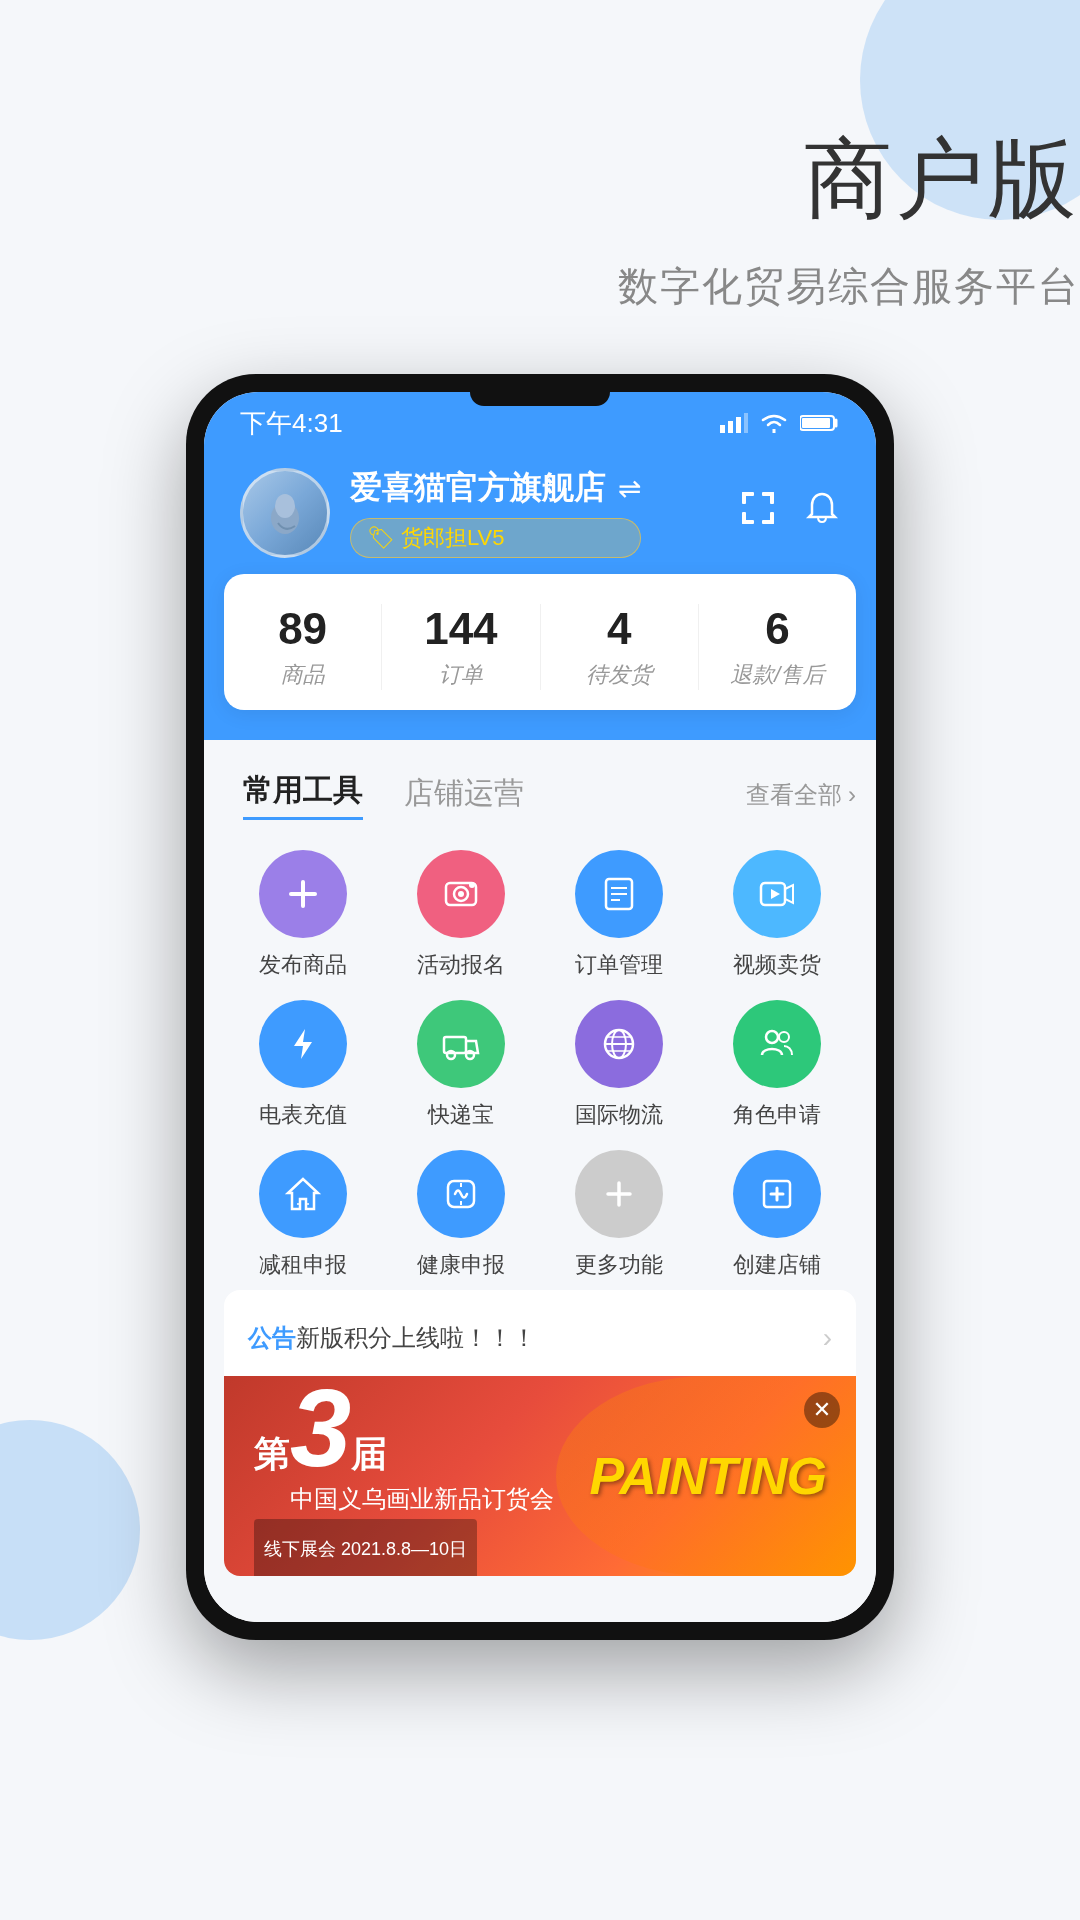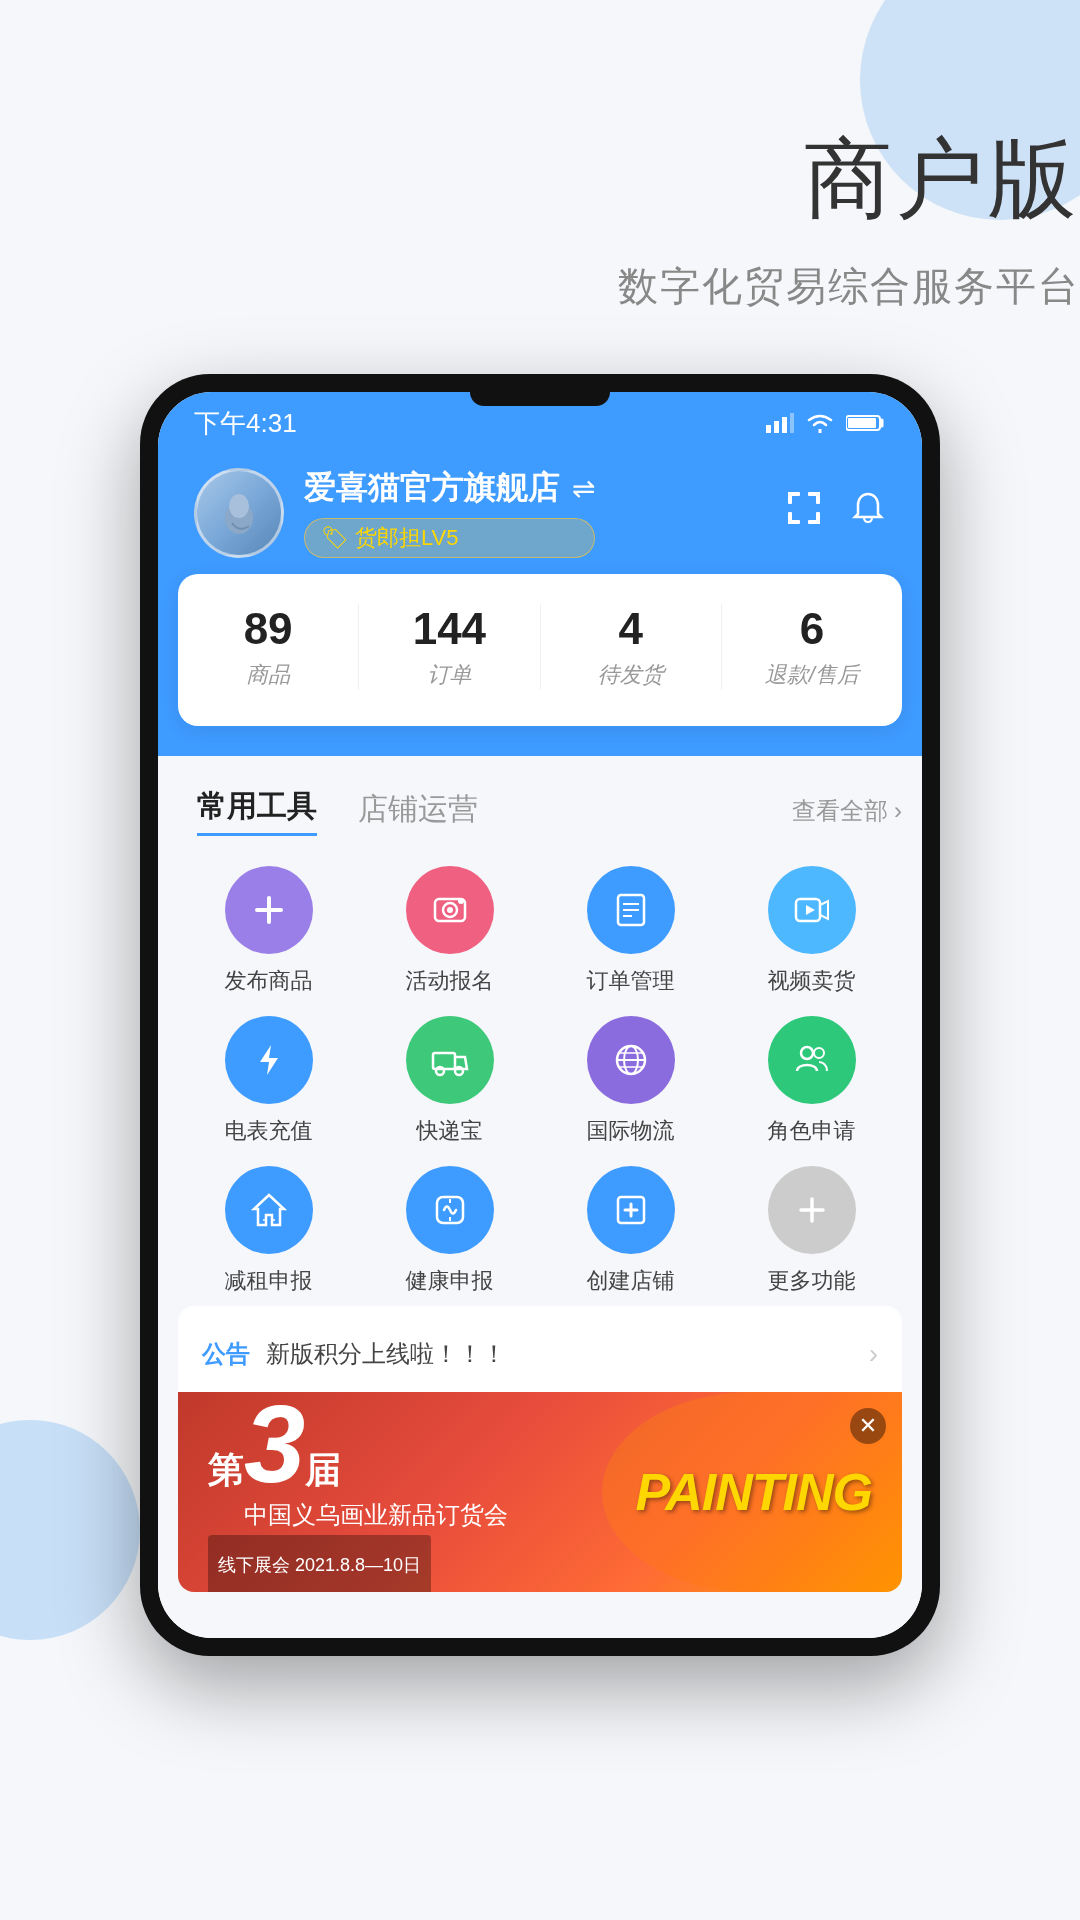--- a/index.html
+++ b/index.html
@@ -60,21 +60,21 @@
 
     
     .phone-wrapper {
       position: relative;
       z-index: 1;
       display: flex;
       justify-content: center;
       padding: 0 60px;
     }
     .phone-frame {
-      width: 800px;
+      width: 708px;
       background: #111;
       border-radius: 70px;
       padding: 18px;
       box-shadow: 0 30px 80px rgba(0,0,0,0.35);
       position: relative;
     }
     .phone-notch {
       position: absolute;
       top: 18px;
       left: 50%;
@@ -169,21 +169,21 @@
       gap: 28px;
     }
     .header-icon { color: white; font-size: 36px; }
 
     
     .stats-card {
       background: #fff;
       margin: 0 20px;
       border-radius: 20px;
       margin-top: -20px;
-      padding: 30px 0 36px;
+      padding: 30px 0 20px;
       display: flex;
       box-shadow: 0 4px 20px rgba(0,0,0,0.08);
     }
     .stat-item {
       flex: 1;
       text-align: center;
       border-right: 1px solid #f0f0f0;
     }
     .stat-item:last-child { border-right: none; }
     .stat-number {
@@ -278,21 +278,21 @@
       display: flex;
       align-items: center;
       padding: 22px 24px;
       margin: 10px 0 0;
       border-radius: 12px 12px 0 0;
     }
     .notice-tag {
       color: #3e9bff;
       font-size: 24px;
       font-weight: 700;
-      margin-right: 16px;
+      margin-right: 0;
       white-space: nowrap;
     }
     .notice-text {
       flex: 1;
       font-size: 24px;
       color: #444;
     }
     .notice-arrow {
       color: #ccc;
       font-size: 28px;
@@ -590,38 +590,38 @@
                 <rect x="6" y="6" width="26" height="26" rx="6" stroke="white" stroke-width="2.5" fill="none"></rect>
                 <path d="M13 19 Q16 12 19 19 Q22 26 25 19" stroke="white" stroke-width="2.5" fill="none" stroke-linecap="round"></path>
                 <line x1="19" y1="8" x2="19" y2="12" stroke="white" stroke-width="2"></line>
                 <line x1="19" y1="26" x2="19" y2="30" stroke="white" stroke-width="2"></line>
               </svg>
             </div>
             <span class="tool-label">健康申报</span>
           </div>
 
           <div class="tool-item">
+            <div class="tool-icon ic-gray">
+              <svg width="38" height="38" viewBox="0 0 38 38" fill="none">
+                <line x1="19" y1="8" x2="19" y2="30" stroke="white" stroke-width="3.5" stroke-linecap="round"></line>
+                <line x1="8" y1="19" x2="30" y2="19" stroke="white" stroke-width="3.5" stroke-linecap="round"></line>
+              </svg>
+            </div>
+            <span class="tool-label">更多功能</span>
+          </div>
+
+          <div class="tool-item">
             <div class="tool-icon ic-blue">
               <svg width="38" height="38" viewBox="0 0 38 38" fill="none">
                 <rect x="6" y="6" width="26" height="26" rx="3" stroke="white" stroke-width="2.5" fill="none"></rect>
                 <line x1="19" y1="13" x2="19" y2="25" stroke="white" stroke-width="3" stroke-linecap="round"></line>
                 <line x1="13" y1="19" x2="25" y2="19" stroke="white" stroke-width="3" stroke-linecap="round"></line>
               </svg>
             </div>
             <span class="tool-label">创建店铺</span>
-          </div>
-
-          <div class="tool-item">
-            <div class="tool-icon ic-gray">
-              <svg width="38" height="38" viewBox="0 0 38 38" fill="none">
-                <line x1="19" y1="8" x2="19" y2="30" stroke="white" stroke-width="3.5" stroke-linecap="round"></line>
-                <line x1="8" y1="19" x2="30" y2="19" stroke="white" stroke-width="3.5" stroke-linecap="round"></line>
-              </svg>
-            </div>
-            <span class="tool-label">更多功能</span>
           </div>
 
         </div>
 
         <div class="white-card">
           <div class="notice-bar">
             <span class="notice-tag">公告</span>
             <span class="notice-text">新版积分上线啦！！！</span>
             <span class="notice-arrow">›</span>
           </div>

